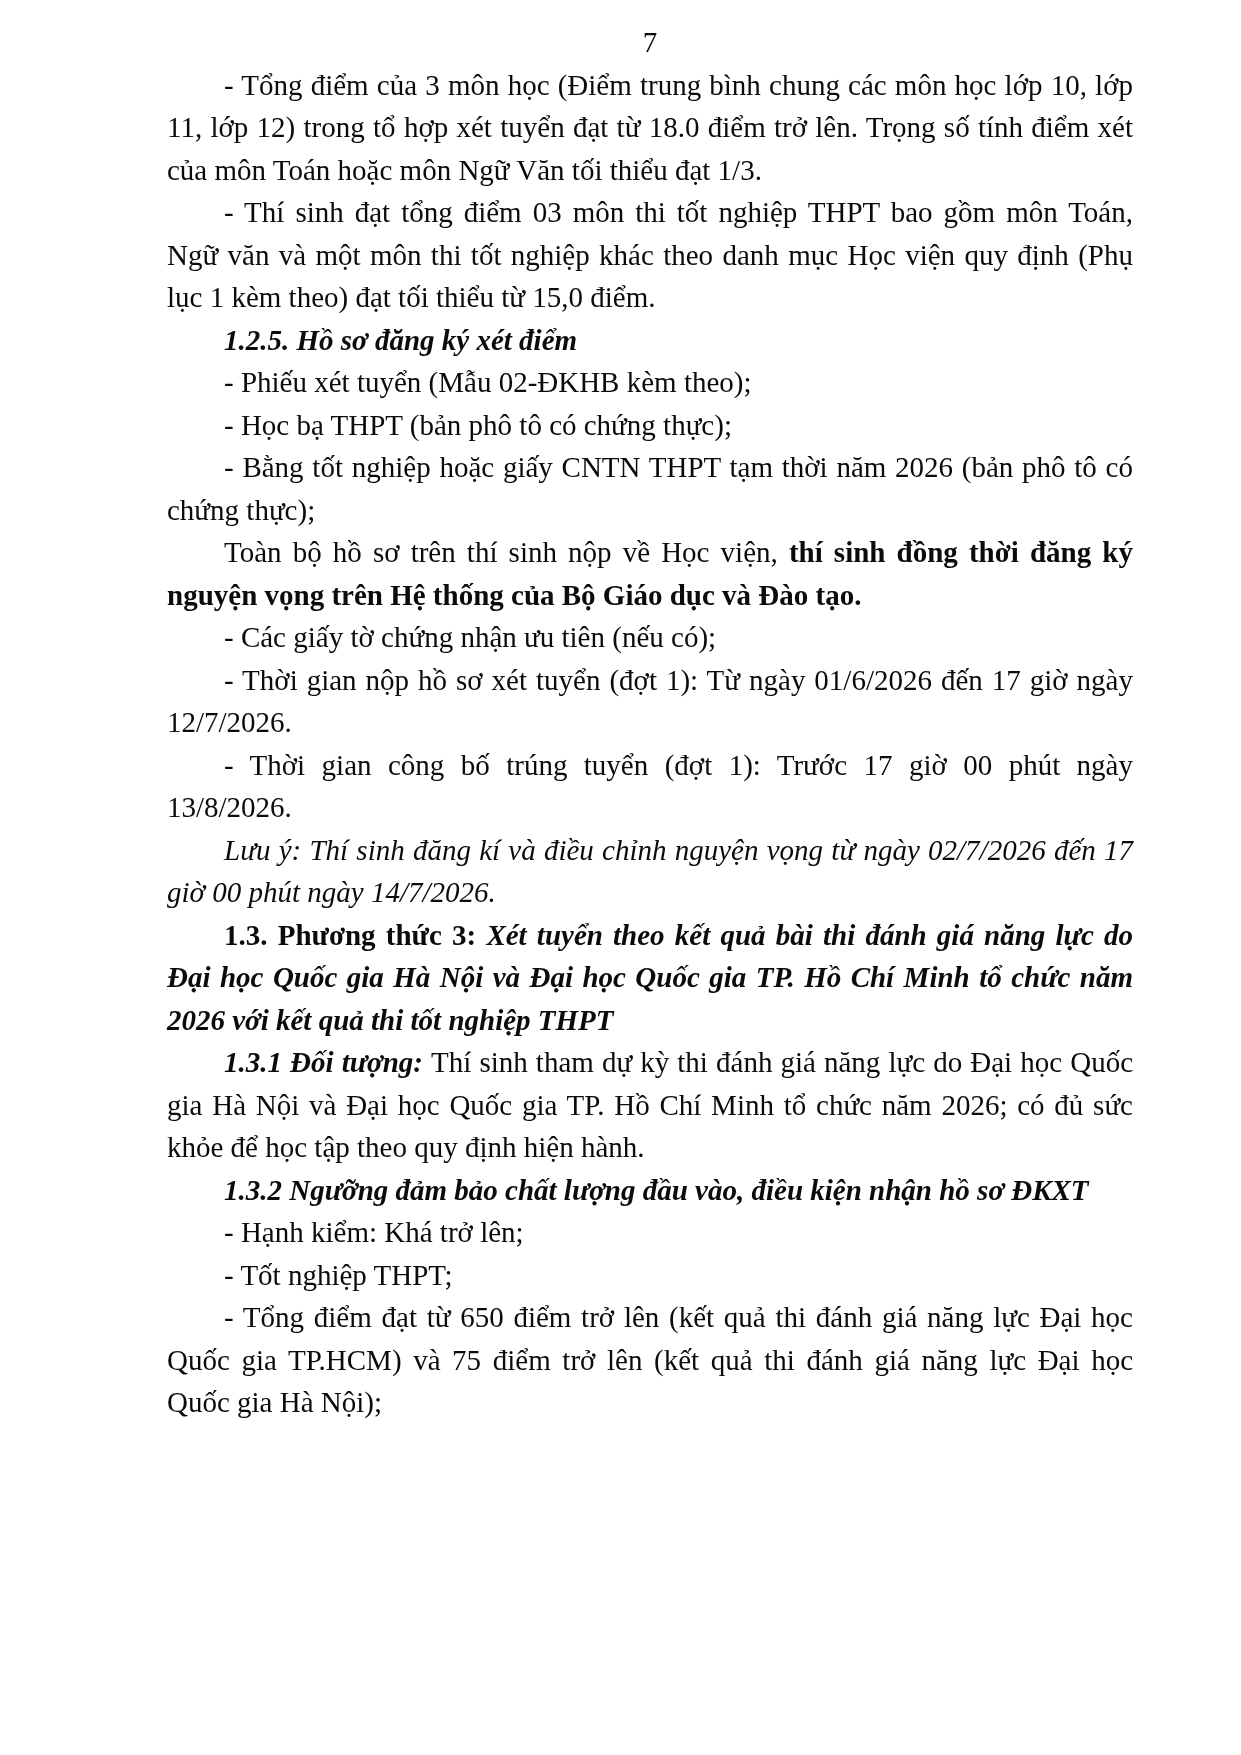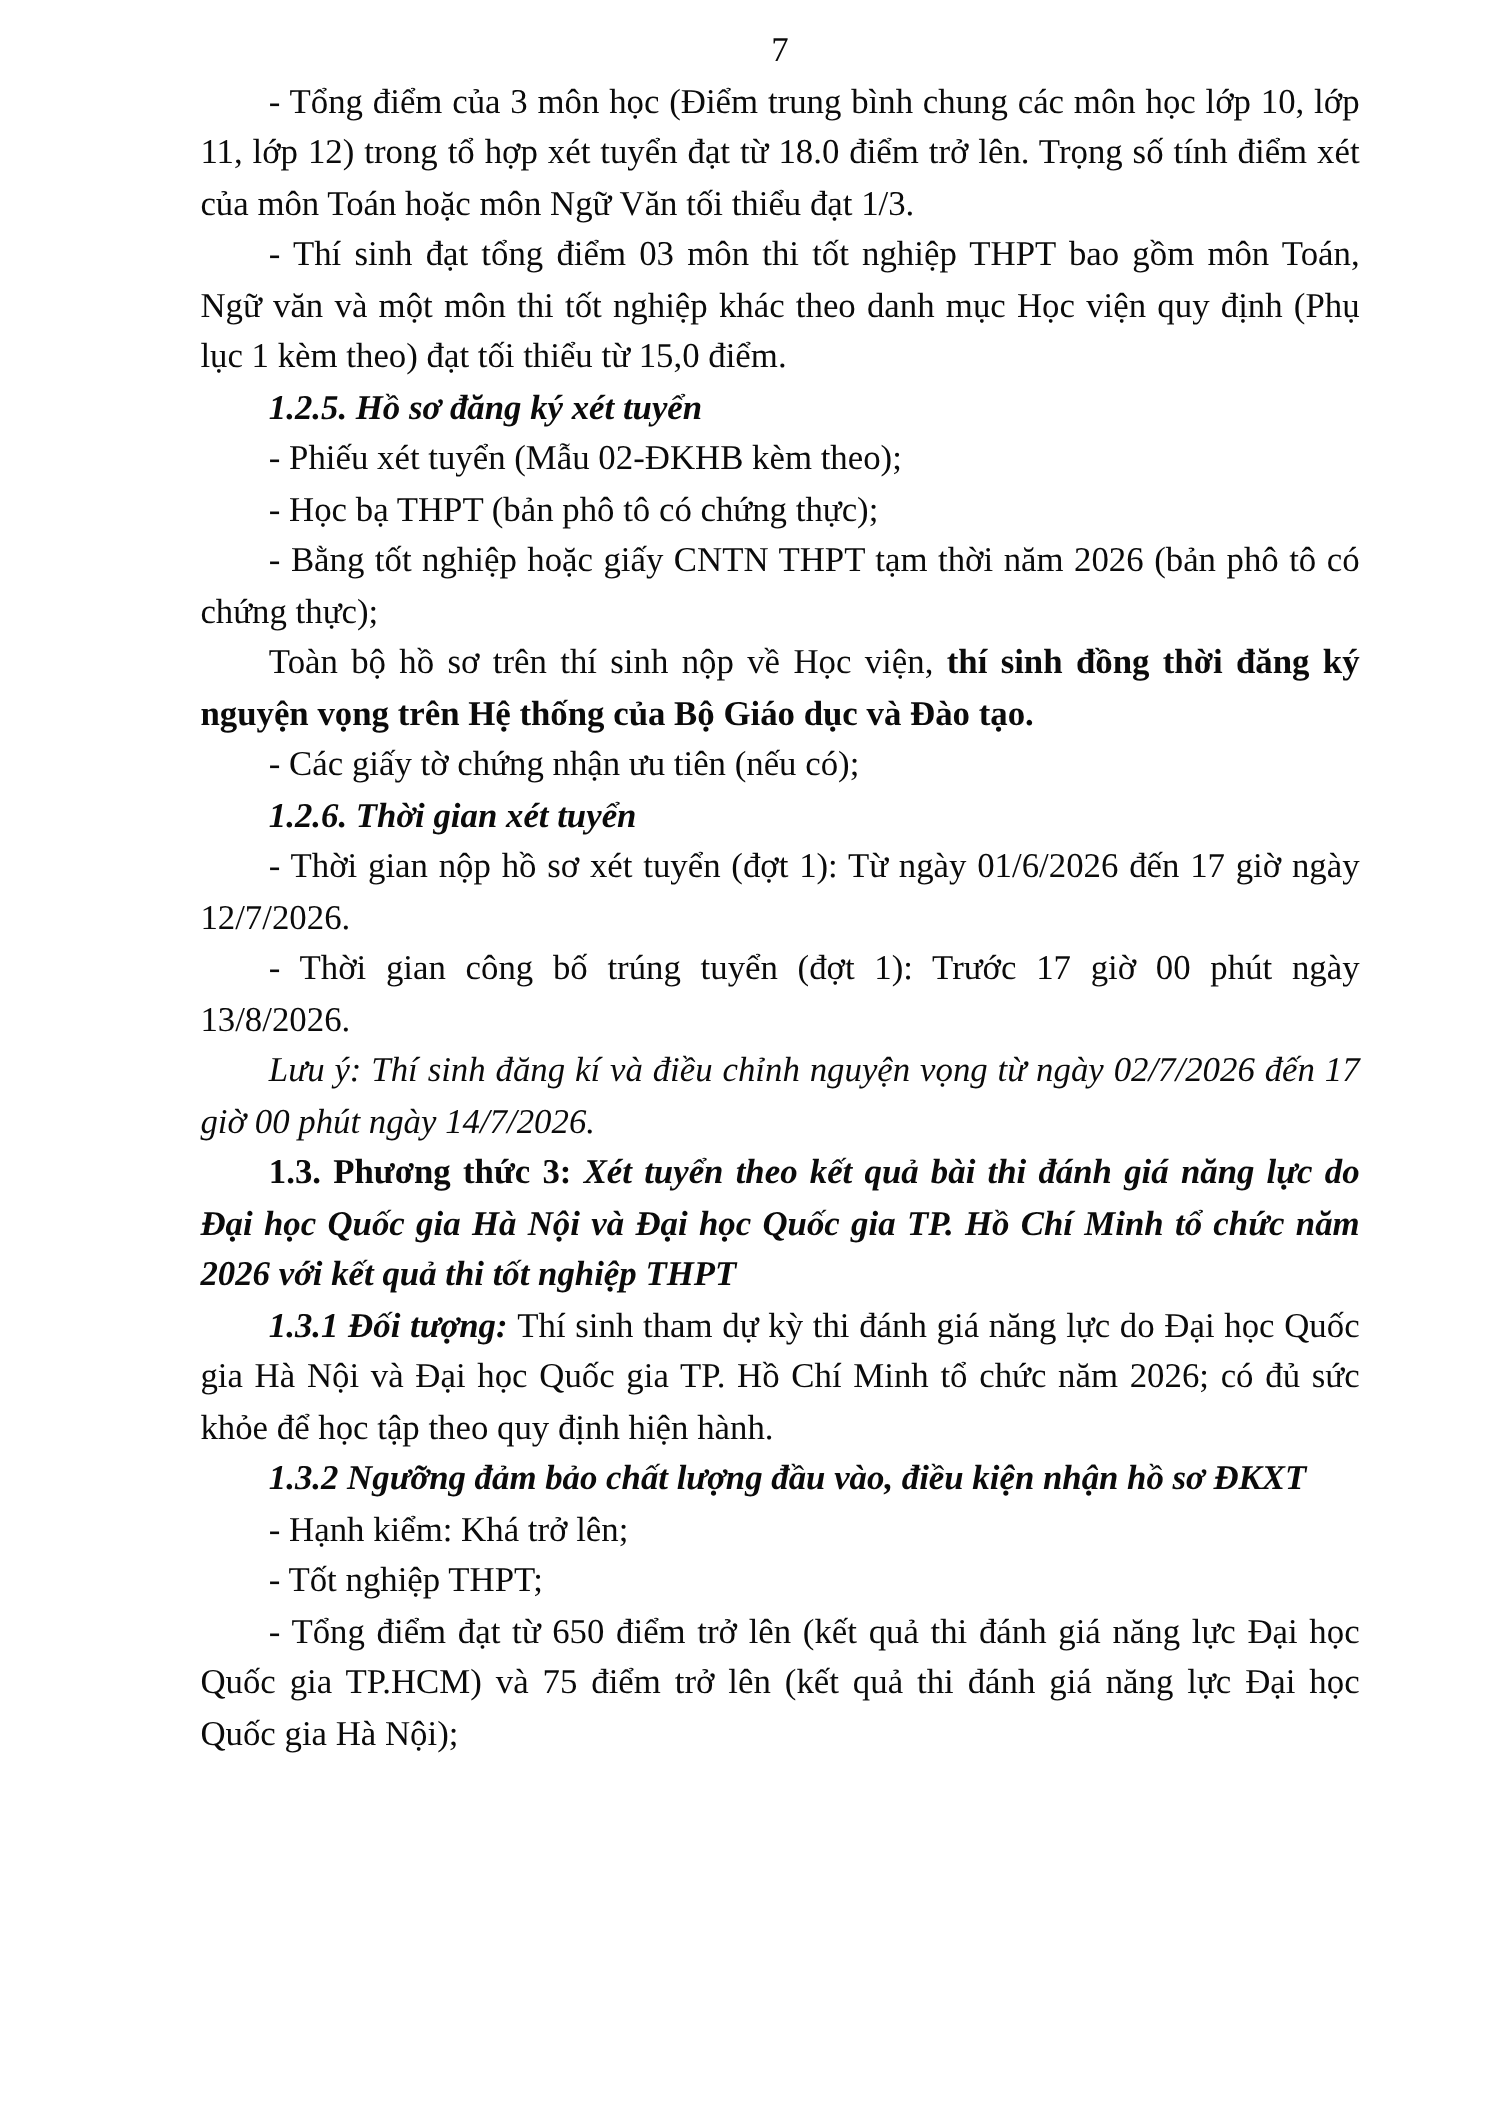--- a/index.html
+++ b/index.html
@@ -48,33 +48,32 @@
 
     <div class="page-number">7</div>
 
     <div class="doc-body">
 
       <p><span>- Tổng điểm của 3 môn học (Điểm trung bình chung các môn học lớp 10, lớp 11, lớp 12) trong tổ hợp xét tuyển đạt từ 18.0 điểm trở lên. Trọng số tính điểm xét của môn Toán hoặc môn Ngữ Văn tối thiểu đạt 1/3.</span></p>
 
 
       <p><span>- Thí sinh đạt tổng điểm 03 môn thi tốt nghiệp THPT bao gồm môn Toán, Ngữ văn và một môn thi tốt nghiệp khác theo danh mục Học viện quy định (Phụ lục 1 kèm theo) đạt tối thiểu từ 15,0 điểm.</span></p>
 
-      <p><span class="bi">1.2.5. Hồ sơ đăng ký xét tuyển</span></p>
+      <p><span class="bi">1.2.5. Hồ sơ đăng ký xét điểm</span></p>
 
       <p><span>- Phiếu xét tuyển (Mẫu 02-ĐKHB kèm theo);</span></p>
 
       <p><span>- Học bạ THPT (bản phô tô có chứng thực);</span></p>
 
       <p><span>- Bằng tốt nghiệp hoặc giấy CNTN THPT tạm thời năm 2026 (bản phô tô có chứng thực);</span></p>
 
       <p><span>Toàn bộ hồ sơ trên thí sinh nộp về Học viện, </span><span class="b">thí sinh đồng thời đăng ký nguyện vọng trên Hệ thống của Bộ Giáo dục và Đào tạo.</span></p>
 
       <p><span>- Các giấy tờ chứng nhận ưu tiên (nếu có);</span></p>
 
-      <p><span class="bi">1.2.6. Thời gian xét tuyển</span></p>
 
       <p><span>- Thời gian nộp hồ sơ xét tuyển (đợt 1): Từ ngày 01/6/2026 đến 17 giờ ngày 12/7/2026.</span></p>
 
       <p><span>- Thời gian công bố trúng tuyển (đợt 1): Trước 17 giờ 00 phút ngày 13/8/2026.</span></p>
 
       <p><span class="i">Lưu ý: Thí sinh đăng kí và điều chỉnh nguyện vọng từ ngày 02/7/2026 đến 17 giờ 00 phút ngày 14/7/2026.</span></p>
 
       <p><span class="b">1.3. Phương thức 3: </span><span class="bi">Xét tuyển theo kết quả bài thi đánh giá năng lực do Đại học Quốc gia Hà Nội và Đại học Quốc gia TP. Hồ Chí Minh tổ chức năm 2026 với kết quả thi tốt nghiệp THPT</span></p>
 
       <p><span class="bi">1.3.1 Đối tượng: </span><span>Thí sinh tham dự kỳ thi đánh giá năng lực do Đại học Quốc gia Hà Nội và Đại học Quốc gia TP. Hồ Chí Minh tổ chức năm 2026; có đủ sức khỏe để học tập theo quy định hiện hành.</span></p>

